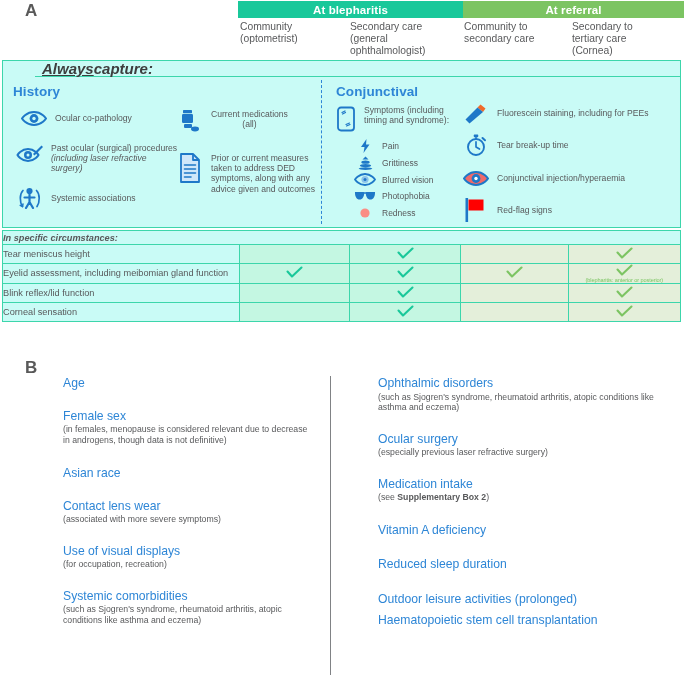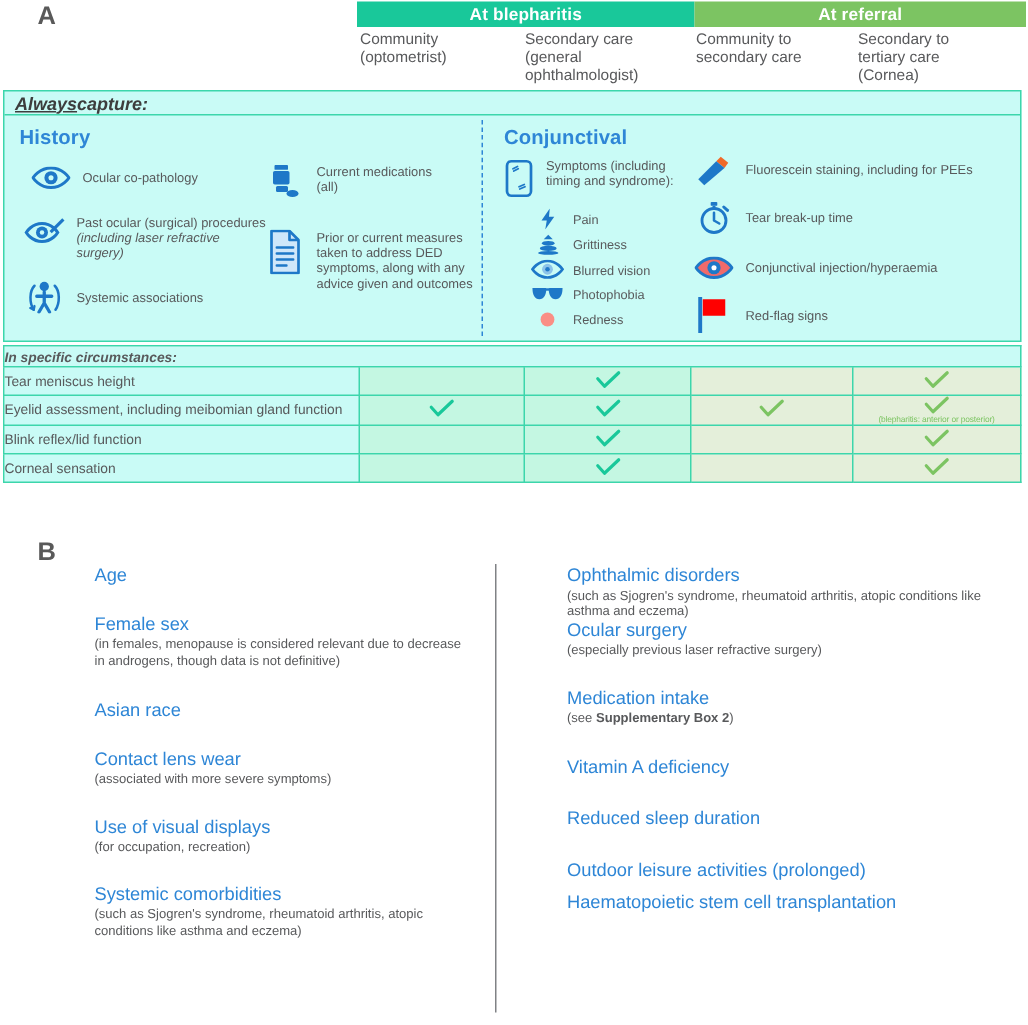--- a/index.html
+++ b/index.html
@@ -46,21 +46,21 @@
   
   #always-box{
     position:absolute;left:2px;top:60px;width:679px;height:168px;
     border:1.3px solid #3cd6ab;
     background:#c9fbf6;
     box-sizing:border-box;
   }
   #always-title-row{
     height:15px;border-bottom:1.3px solid #3cd6ab;
     display:flex;align-items:center;padding-left:7px;
-    font-size:12px;font-style:italic;font-weight:bold;color:#3d3d3d;
+    font-size:15px;font-style:italic;font-weight:bold;color:#3d3d3d;margin-left:32px;
   }
   #always-title-row .u{text-decoration:underline;}
   #always-body{position:relative;height:151px;}
 
   .sec-title{
     position:absolute;font-size:13.5px;font-weight:bold;color:#2e86d6;
     letter-spacing:.1px;
   }
   #hist-title{left:10px;top:7px;}
   #exam-title{left:333px;top:7px;}
@@ -83,21 +83,21 @@
   #h-past{left:12px;top:66px;width:165px;}
   #h-past .ico{width:30px;height:22px;}
   #h-past .itxt{margin-left:6px;}
 
   #h-sys{left:12px;top:110px;width:160px;}
   #h-sys .ico{width:30px;height:22px;}
   #h-sys .itxt{margin-left:6px;padding-top:6px;}
 
   #h-meds{left:172px;top:32px;width:140px;}
   #h-meds .ico{width:30px;height:24px;}
-  #h-meds .itxt{margin-left:6px;}
+  #h-meds .itxt{margin-left:6px;text-align:center;}
 
   #h-prior{left:172px;top:76px;width:146px;}
   #h-prior .ico{width:30px;height:30px;}
   #h-prior .itxt{margin-left:6px;}
 
   
   #e-symp{left:330px;top:28px;width:120px;}
   #e-symp .ico{width:26px;height:28px;}
   #e-symp .itxt{margin-left:5px;}
 
@@ -493,21 +493,21 @@
       <div class="bhead">Systemic comorbidities</div>
       <div class="bsub">(such as Sjogren's syndrome, rheumatoid arthritis, atopic conditions like asthma and eczema)</div>
     </div>
   </div>
 
   <div id="bcol-right" class="bcol">
     <div class="bitem" style="margin-top:24px;">
       <div class="bhead">Ophthalmic disorders</div>
       <div class="bsub">(such as Sjogren's syndrome, rheumatoid arthritis, atopic conditions like asthma and eczema)</div>
     </div>
-    <div class="bitem" style="">
+    <div class="bitem" style="margin-top:19px;">
       <div class="bhead">Ocular surgery</div>
       <div class="bsub">(especially previous laser refractive surgery)</div>
     </div>
     <div class="bitem" style="margin-top:19px;">
       <div class="bhead">Medication intake</div>
       <div class="bsub"><span>(see </span><b>Supplementary Box 2</b><span>)</span></div>
     </div>
     <div class="bitem" style="margin-top:20px;">
       <div class="bhead">Vitamin A deficiency</div>
     </div>

